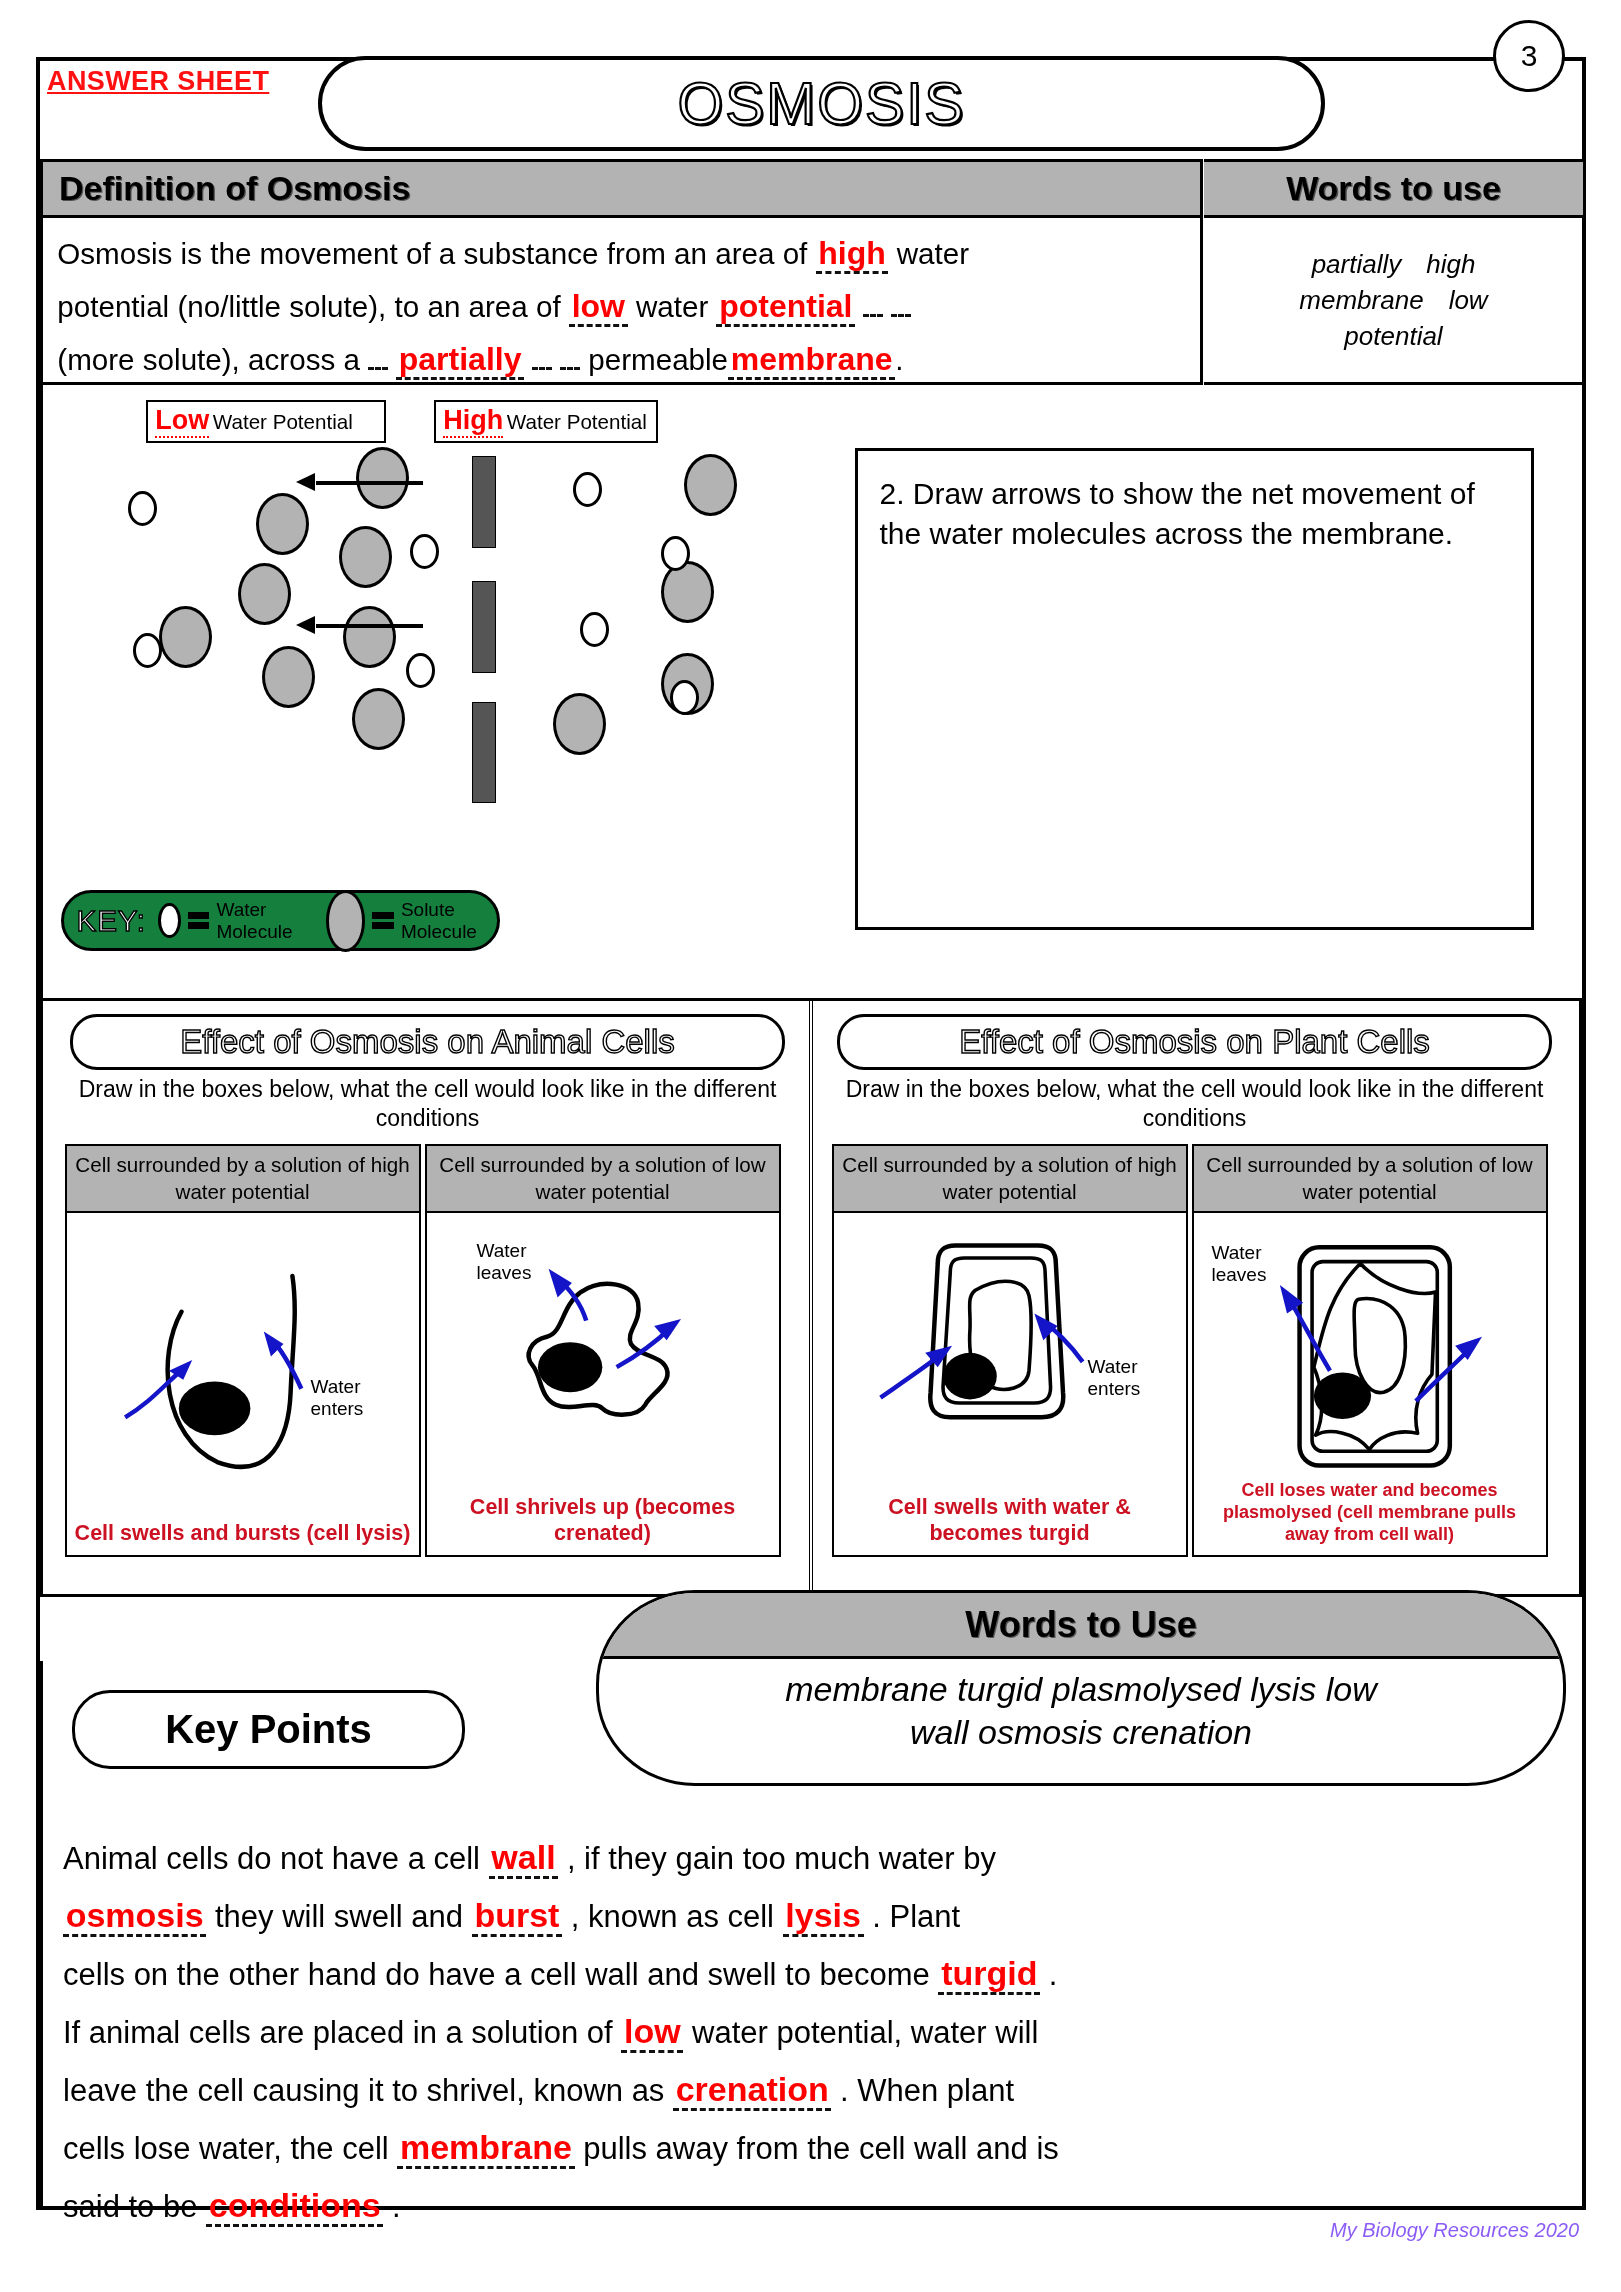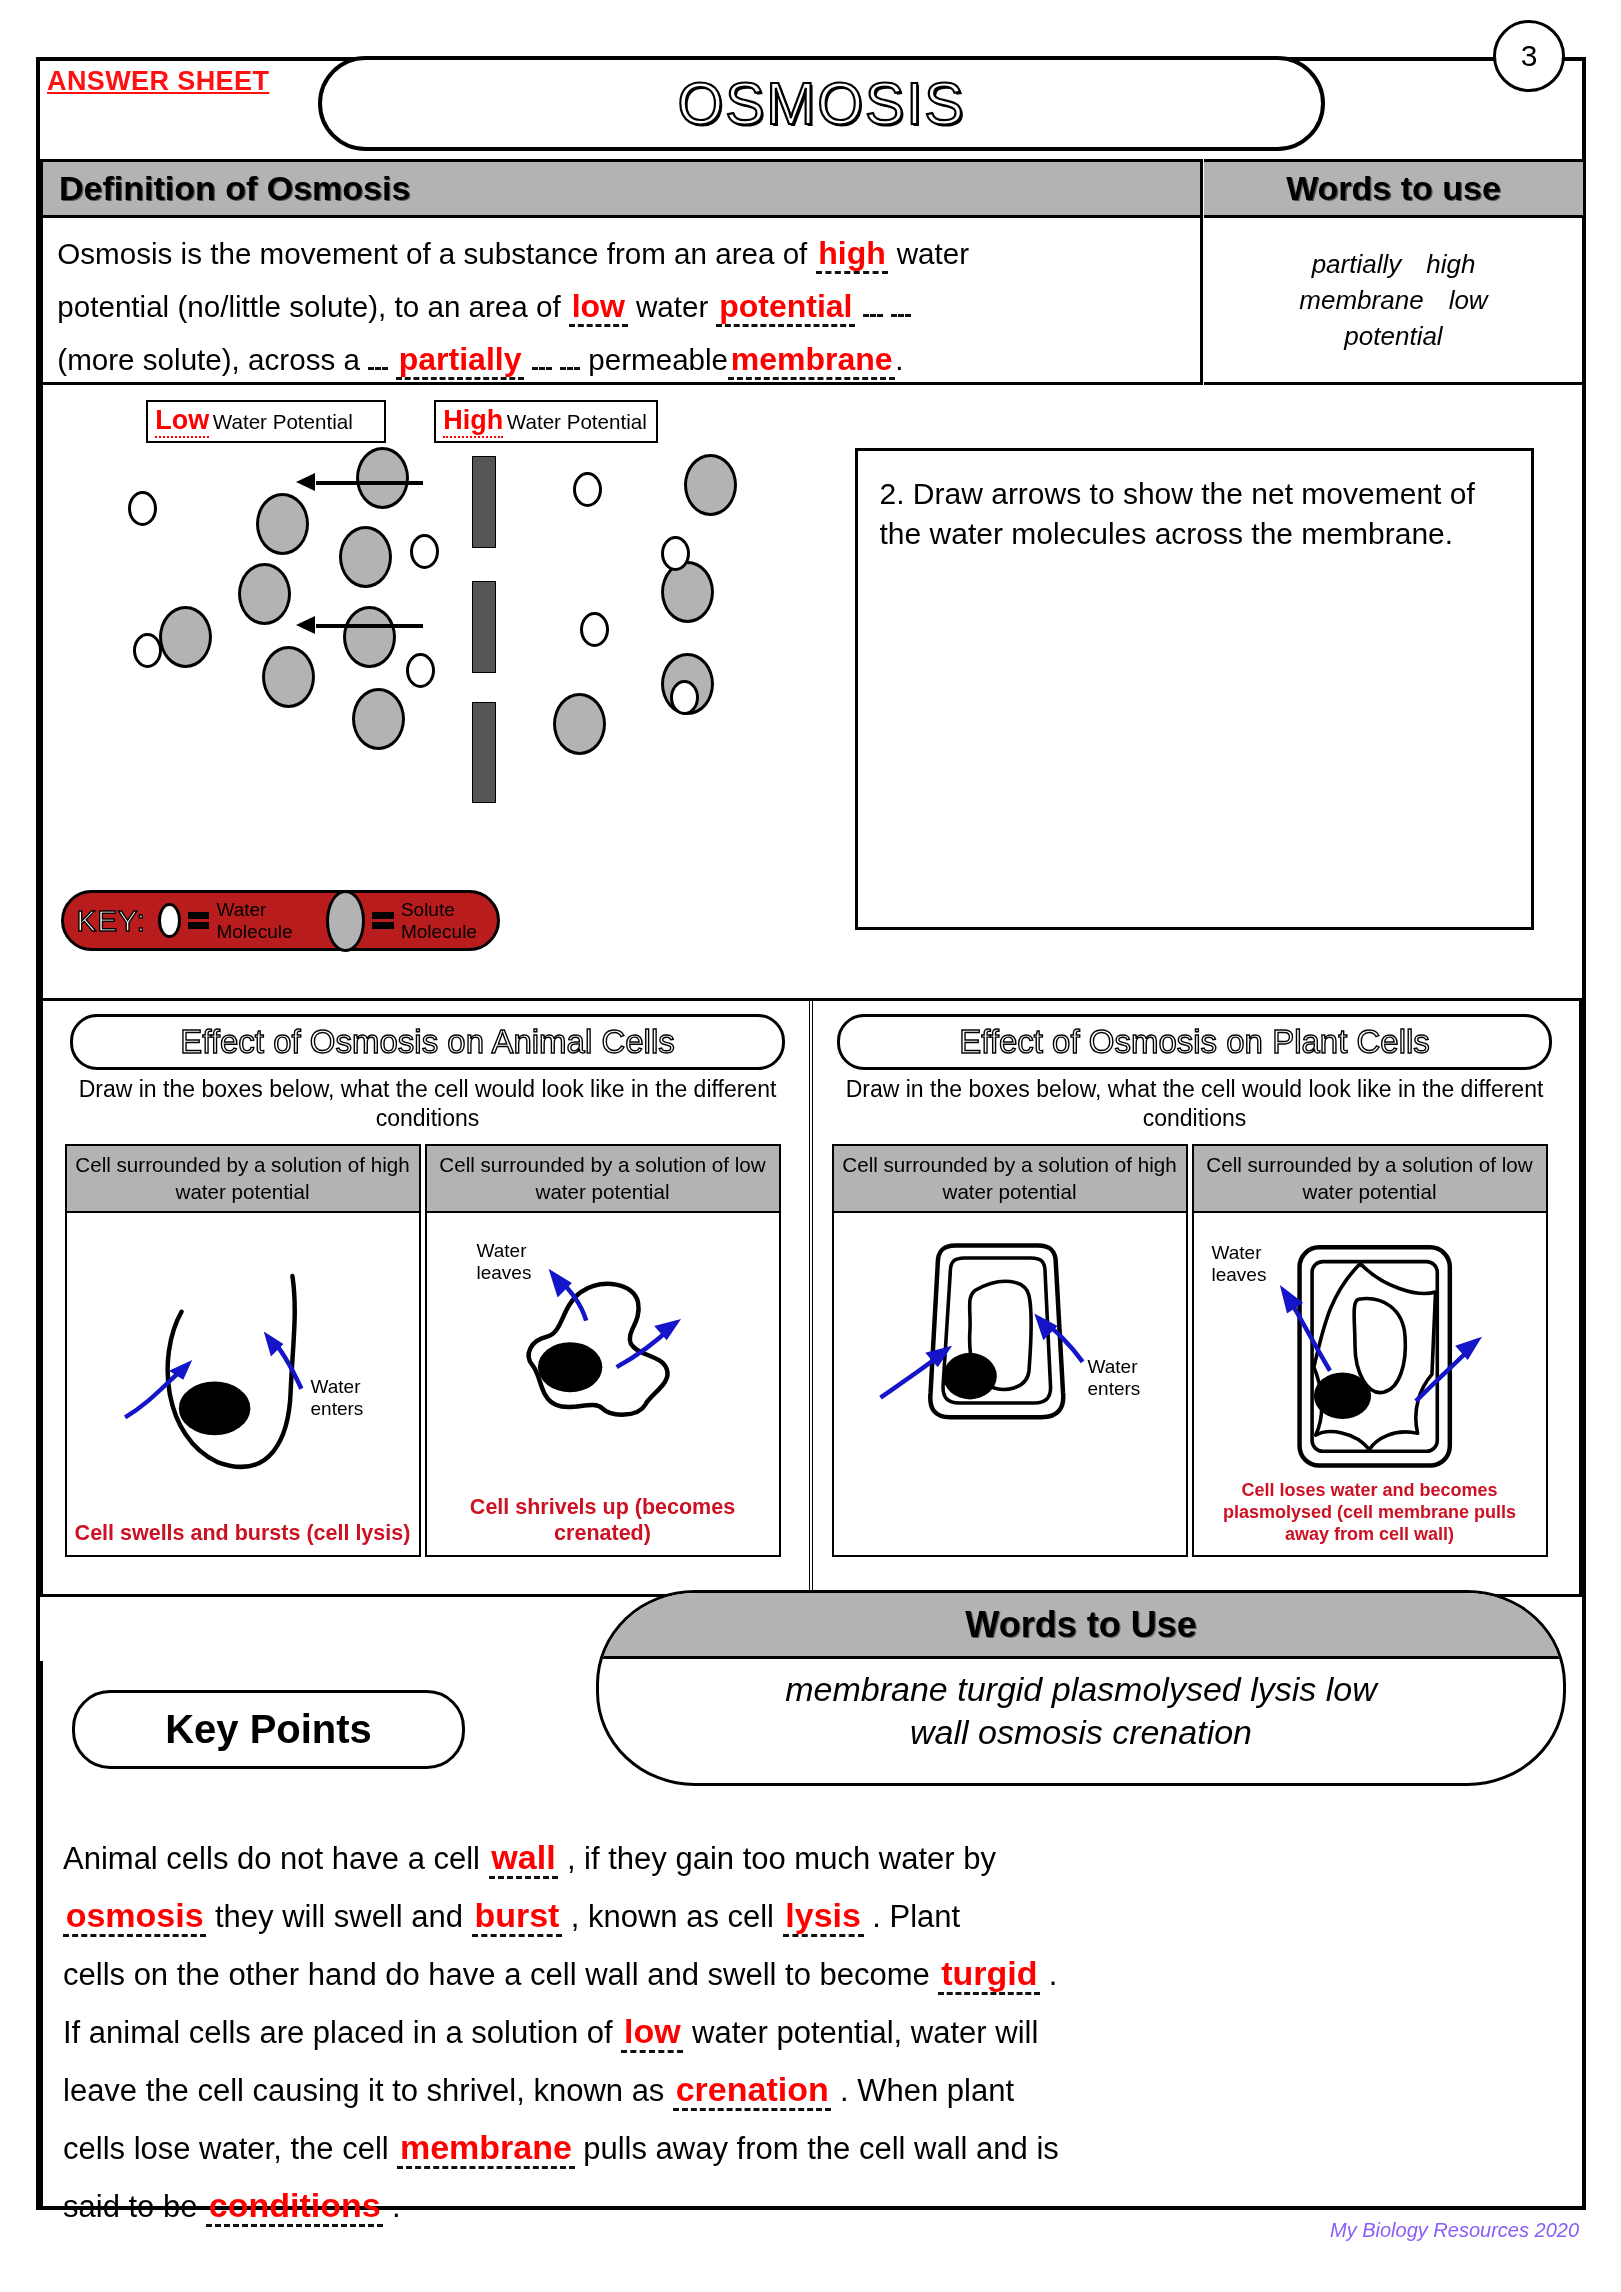--- a/index.html
+++ b/index.html
@@ -57,21 +57,21 @@
   .mol{position:absolute;border:3.6px solid #000;border-radius:50%;}
   .mol.water{background:#fff;width:23px;height:29px;}
   .mol.solute{background:#b3b3b3;width:47px;height:56px;}
 
   .arrow-line{position:absolute;height:3.6px;background:#000;}
   .arrow-head{position:absolute;width:0;height:0;border-top:9.9px solid transparent;
     border-bottom:9.9px solid transparent;border-right:19.7px solid #000;}
 
   
   .key-pill{position:absolute;left:18px;top:506px;width:439px;height:61px;border:3.6px solid #000;border-radius:32px;
-    display:flex;align-items:center;padding-left:12.5px;box-sizing:border-box;background:#b91c1c;}
+    display:flex;align-items:center;padding-left:12.5px;box-sizing:border-box;background:#15803d;}
   .key-word{font-size:29.6px;color:#fff;-webkit-text-stroke:1.4px #000;letter-spacing:0.9px;}
   .eqsign{display:inline-block;width:30px;margin:0 7.2px;}
   .eqsign i{display:block;height:6.3px;background:#000;margin:3.6px 0;}
   .key-text{font-size:19px;}
 
   
   .instr{position:absolute;left:855px;top:448px;width:679px;height:482px;border:3.6px solid #000;
     box-sizing:border-box;padding:23px 21.5px;}
   .instr p{margin:0 0 39px 0;font-size:30px;line-height:40px;}
 
@@ -302,20 +302,21 @@
                        C243,206 237,212 224,212 L140,212 C127,212 121,206 122,192 Z" fill="none" stroke="#000" stroke-width="4" stroke-linejoin="round"></path>
               <path d="M158,86 C186,70 214,74 218,92 C222,110 220,150 218,176 C216,196 190,202 172,192
                        C156,184 150,160 152,130 C153,106 148,94 158,86 Z" fill="none" stroke="#000" stroke-width="4"></path>
               <ellipse cx="152" cy="182" rx="30" ry="26" fill="#000"></ellipse>
               <path d="M52,206 C78,188 102,172 122,156" fill="none" stroke="#1414c8" stroke-width="5"></path>
               <polygon points="132,148 102,156 116,172" fill="#1414c8"></polygon>
               <path d="M278,166 C262,144 248,132 234,120" fill="none" stroke="#1414c8" stroke-width="5"></path>
               <polygon points="224,112 234,142 250,126" fill="#1414c8"></polygon>
             </svg>
             <div class="wlabel" style="left:254px;top:143px;width:81px;">Water enters</div>
+            <div class="cap">Cell swells with water &amp; becomes turgid</div>
           </div>
         </div>
 
         <div class="cellbox">
           <div class="hdr">Cell surrounded by a solution of low water potential</div>
           <div class="draw">
             <svg width="356" height="269" viewBox="0 0 398 300">
               <rect x="118" y="38" width="168" height="244" rx="22" ry="22" fill="none" stroke="#000" stroke-width="5"></rect>
               <rect x="132" y="54" width="140" height="212" rx="12" ry="12" fill="none" stroke="#000" stroke-width="4"></rect>
               <path d="M186,56 C210,82 250,94 270,88 L266,180 C252,196 244,220 250,246

